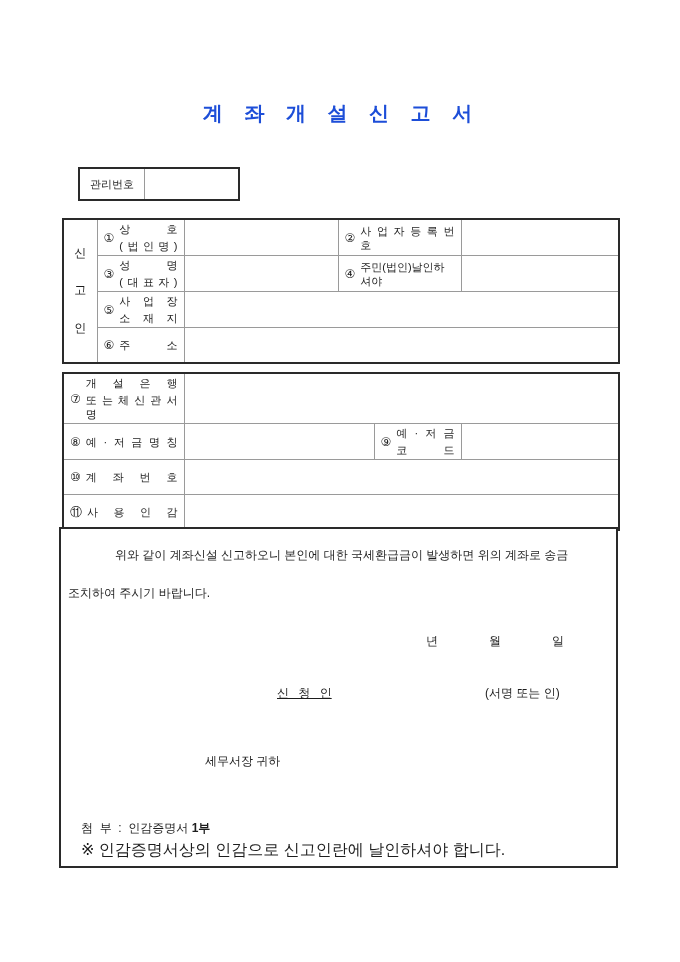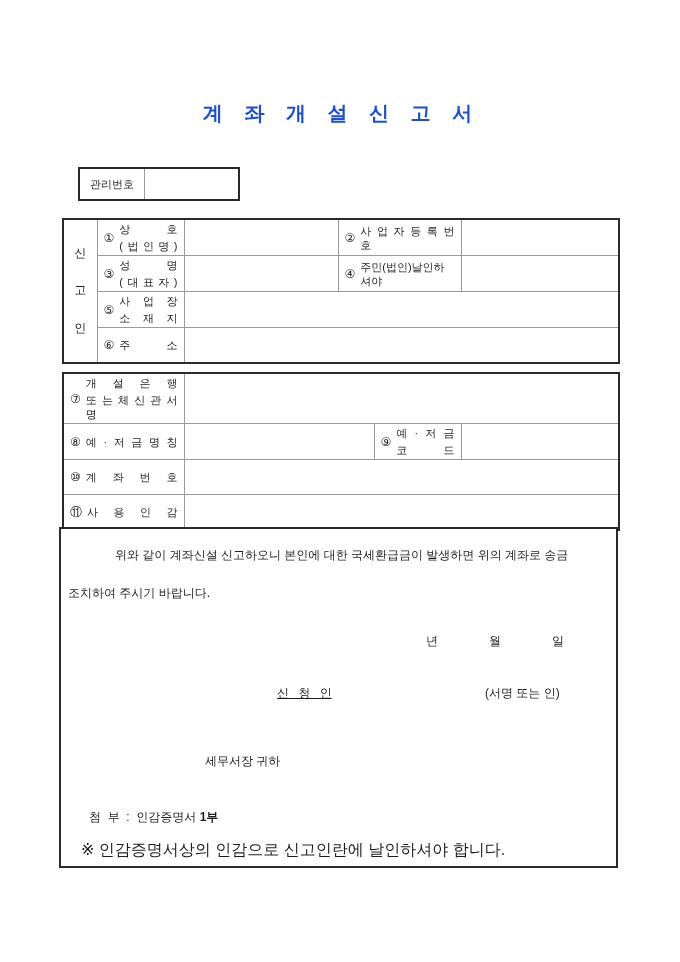--- a/index.html
+++ b/index.html
@@ -84,21 +84,21 @@
   .decl .abs{position:absolute;white-space:pre;}
   .body1{top:18px;left:20px;width:520px;text-indent:34px;white-space:normal!important;}
   .body2{top:56px;left:7px;}
   .dateline{
     top:104px;left:365px;width:138px;
     display:flex;justify-content:space-between;
   }
   .appl{top:156px;left:216px;word-spacing:6px;text-decoration:underline;}
   .signhint{top:156px;left:424px;}
   .recipient{top:224px;left:144px;font-weight:normal;}
-  .attach{top:280px;left:20px;margin-left:8px;}
+  .attach{top:291px;left:20px;}
   .attach b{font-weight:bold;}
   .note{top:311px;left:20px;font-size:16px;}
 </style>
 </head>
 <body>
 
 <div class="page">
 
   <div class="title">계 좌 개 설 신 고 서</div>
 

